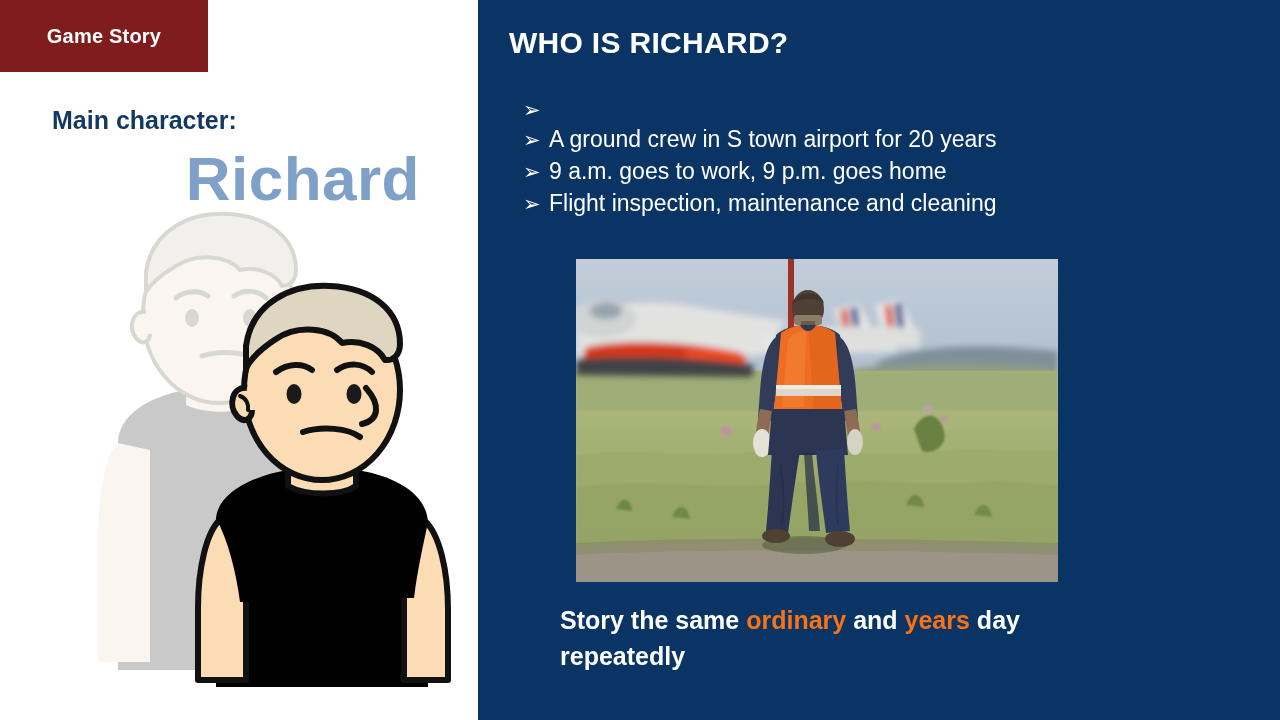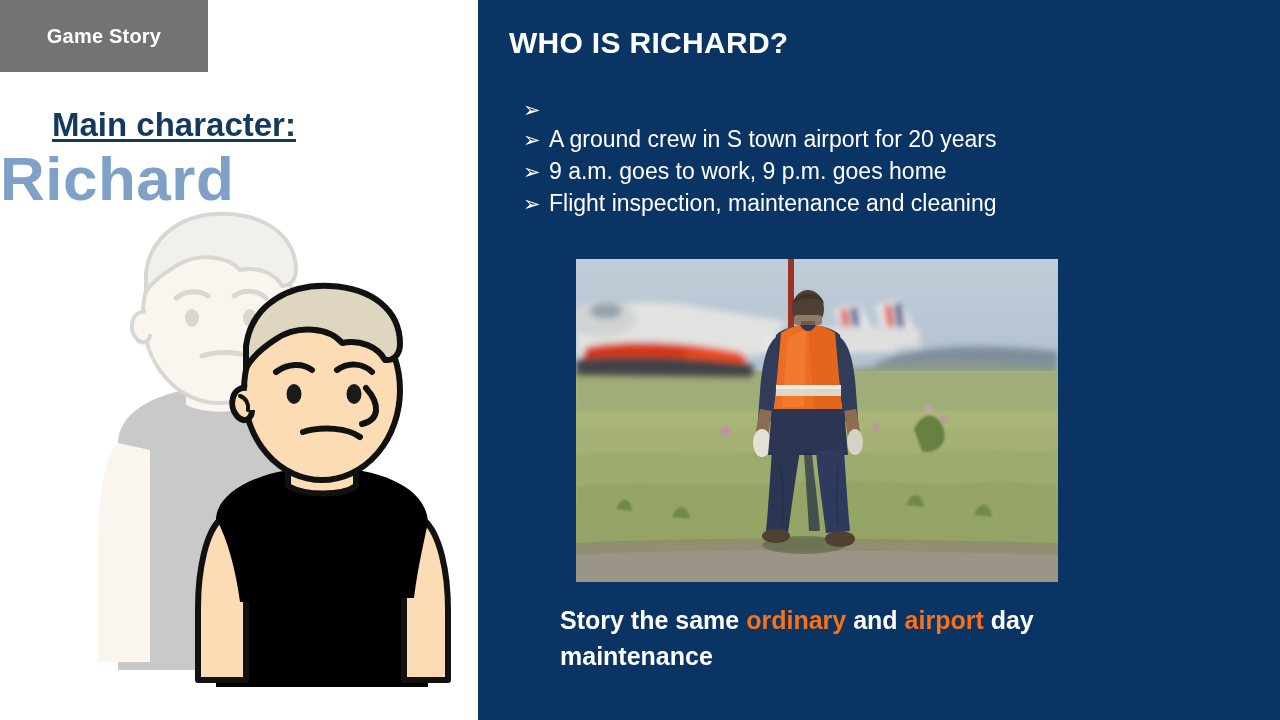--- a/index.html
+++ b/index.html
@@ -28,49 +28,48 @@
     background: #ffffff;
     overflow: hidden;
   }
 
   #section-badge {
     position: absolute;
     left: 0;
     top: 0;
     width: 208px;
     height: 72px;
-    background: #737373;
+    background: #7f1d1d;
     display: flex;
     align-items: center;
     justify-content: center;
   }
   #section-badge .badge-label {
     color: #ffffff;
     font-size: 20px;
     font-weight: bold;
     letter-spacing: 0.2px;
   }
 
   #main-character-label {
     position: absolute;
     left: 52px;
     top: 106px;
-    font-size: 33px;
+    font-size: 25px;
     font-weight: bold;
     color: #13395f;
-    text-decoration: underline;
     text-underline-offset: 3px;
   }
 
   #character-name {
     position: absolute;
     left: 0;
     top: 143px;
     width: 420px;
-    text-align: left;
+    text-align: right;
     font-size: 62px;
     font-weight: bold;
     color: #7fa1c8;
     letter-spacing: 0.5px;
   }
 
   
   #character-illustration {
     position: absolute;
     left: 0;
@@ -404,18 +403,18 @@
 
           <ellipse cx="200" cy="277" rx="14" ry="7" fill="#4a3b2c"></ellipse>
           <ellipse cx="264" cy="280" rx="15" ry="8" fill="#4a3b2c"></ellipse>
         </g>
 
         <rect x="0" y="0" width="482" height="323" fill="#9aa8b8" opacity="0.05"></rect>
       </svg>
     </div>
 
     <div id="caption">
-      <span>Story the same </span><span class="hl">ordinary</span><span> and </span><span class="hl">airport</span><span> day</span><br>
-      <span>maintenance</span>
+      <span>Story the same </span><span class="hl">ordinary</span><span> and </span><span class="hl">years</span><span> day</span><br>
+      <span>repeatedly</span>
     </div>
 
   </div>
 </div>
 
 </body></html>

